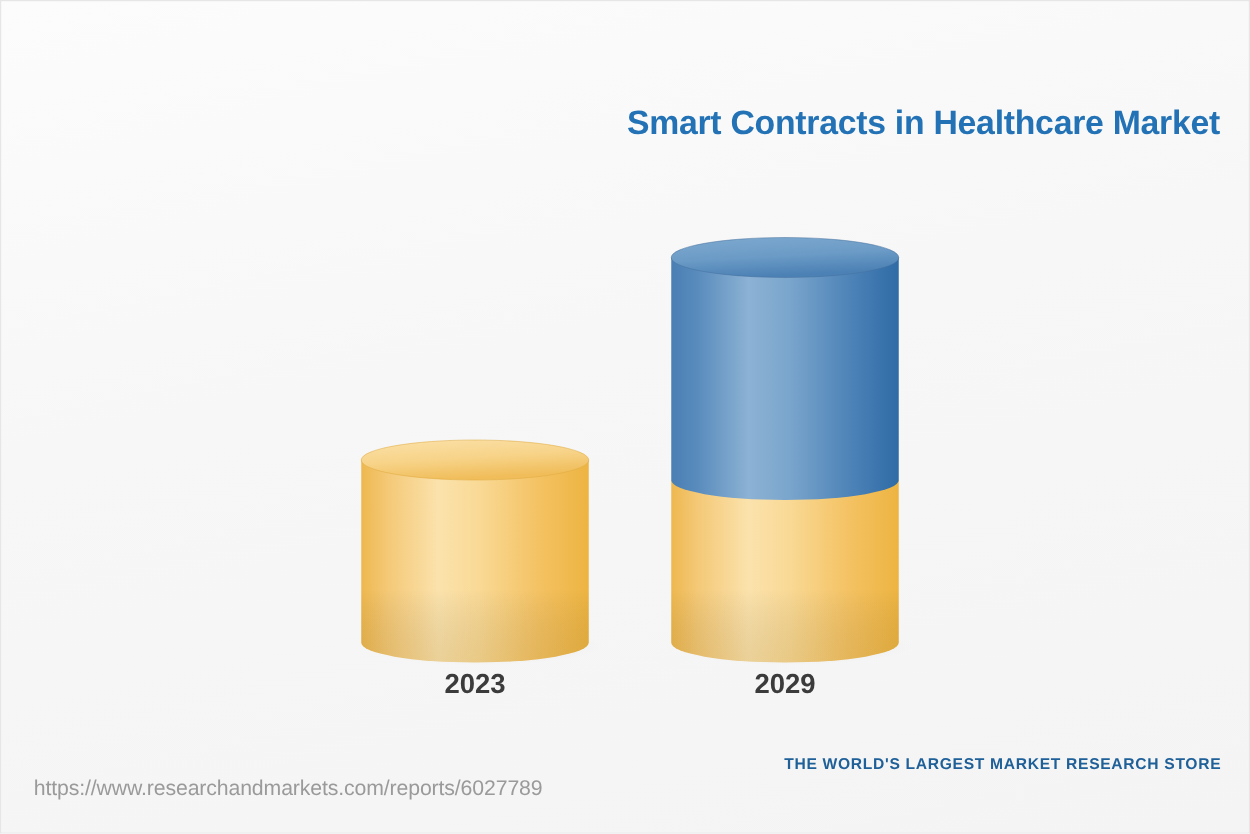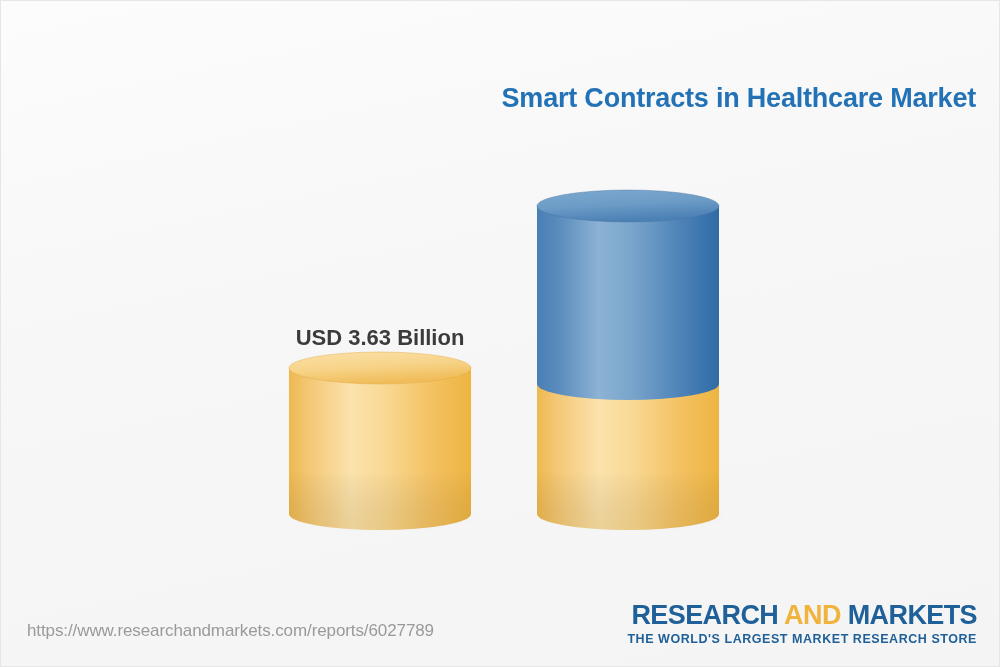--- a/index.html
+++ b/index.html
@@ -179,25 +179,25 @@
       <path d="M536,383 L536,513 A91,16 0 0 0 718,513 L718,383 Z" fill="url(#yellowBody)"></path>
       <path d="M536,470 L536,513 A91,16 0 0 0 718,513 L718,470 Z" fill="url(#bottomShade)"></path>
 
       <path d="M536,205 L536,383 A91,16 0 0 0 718,383 L718,205 Z" fill="url(#blueBody)"></path>
 
       <ellipse cx="627" cy="205" rx="91" ry="16" fill="url(#blueCap)"></ellipse>
       <ellipse cx="627" cy="205" rx="91" ry="16" fill="none" stroke="#45709e" stroke-width="0.8" opacity="0.5"></ellipse>
     </g>
   </svg>
 
-  <div class="value-label" style="left:229px; top:324px; width:300px;">USD 3.63 Billion</div>
-
-
-
+
+
+  <div class="cat-label" style="left:279px; top:533px; width:200px;">2023</div>
+
+  <div class="cat-label" style="left:527px; top:533px; width:200px;">2029</div>
 
   <div class="footer-url">https://www.researchandmarkets.com/reports/6027789</div>
 
   <div class="logo">
-    <div class="logo-main"><span>RESEARCH </span><span class="logo-and">AND</span><span> MARKETS</span></div>
     <div class="logo-tag">THE WORLD'S LARGEST MARKET RESEARCH STORE</div>
   </div>
 
 </div>
 
 </body></html>

